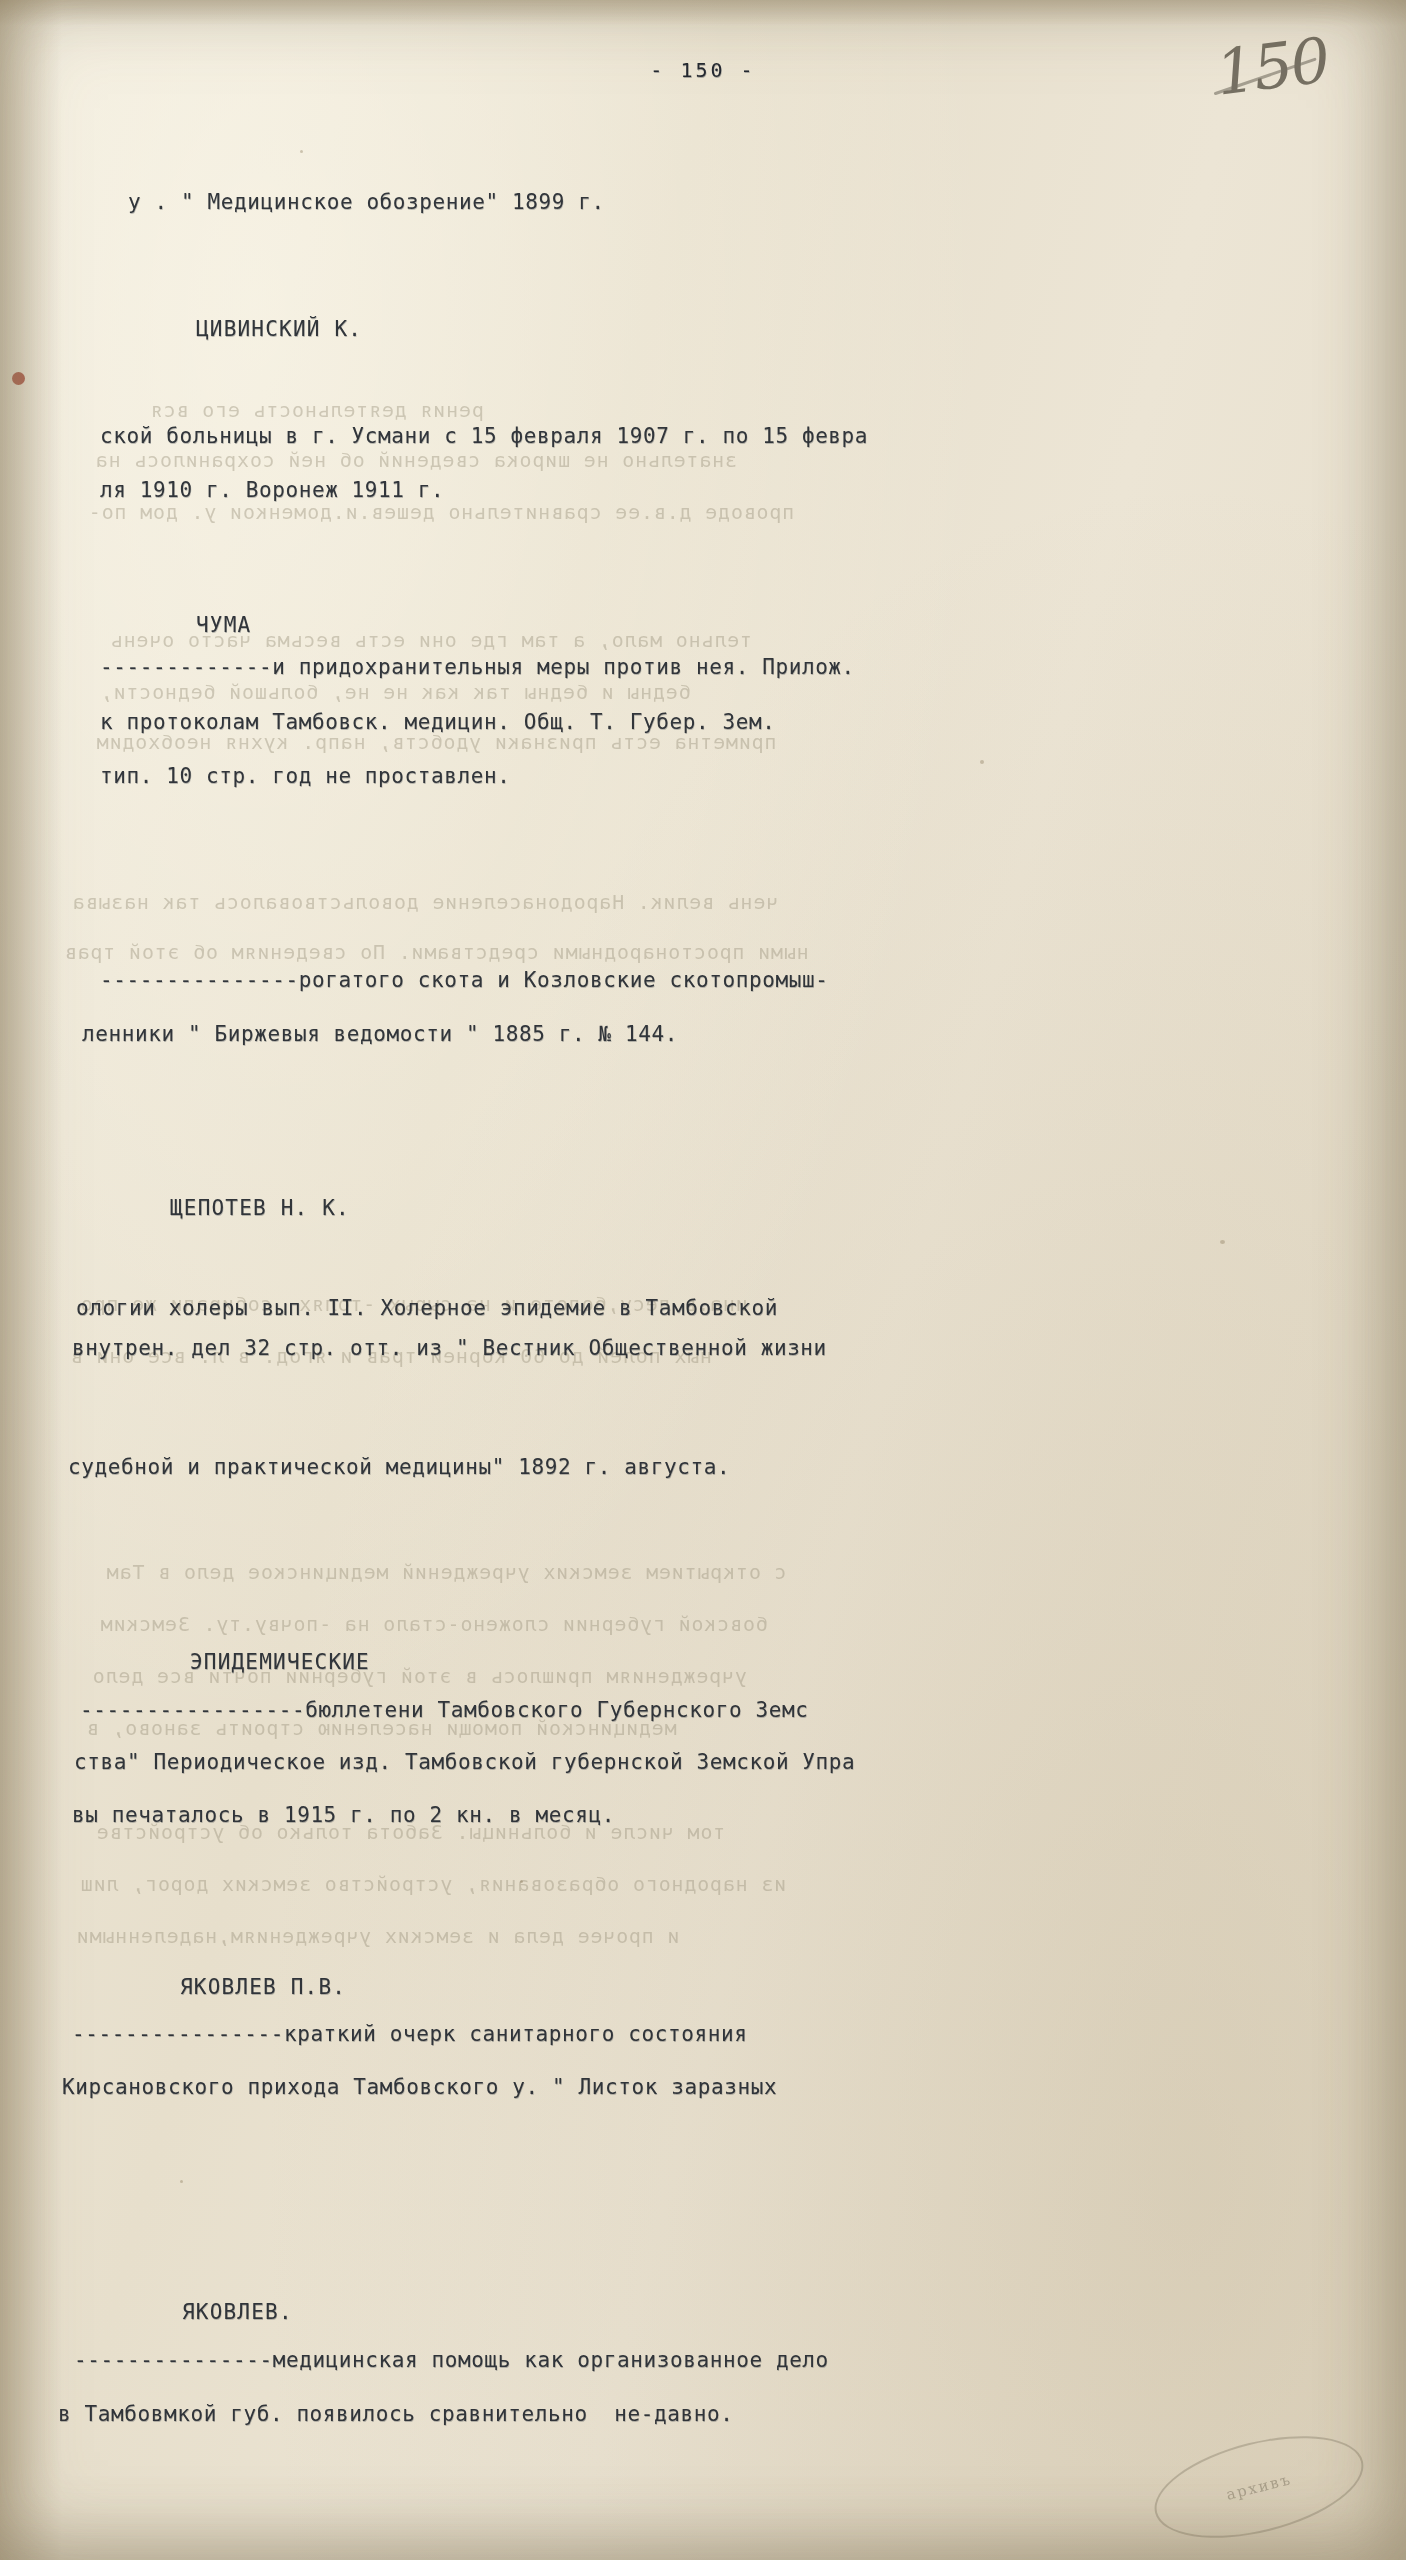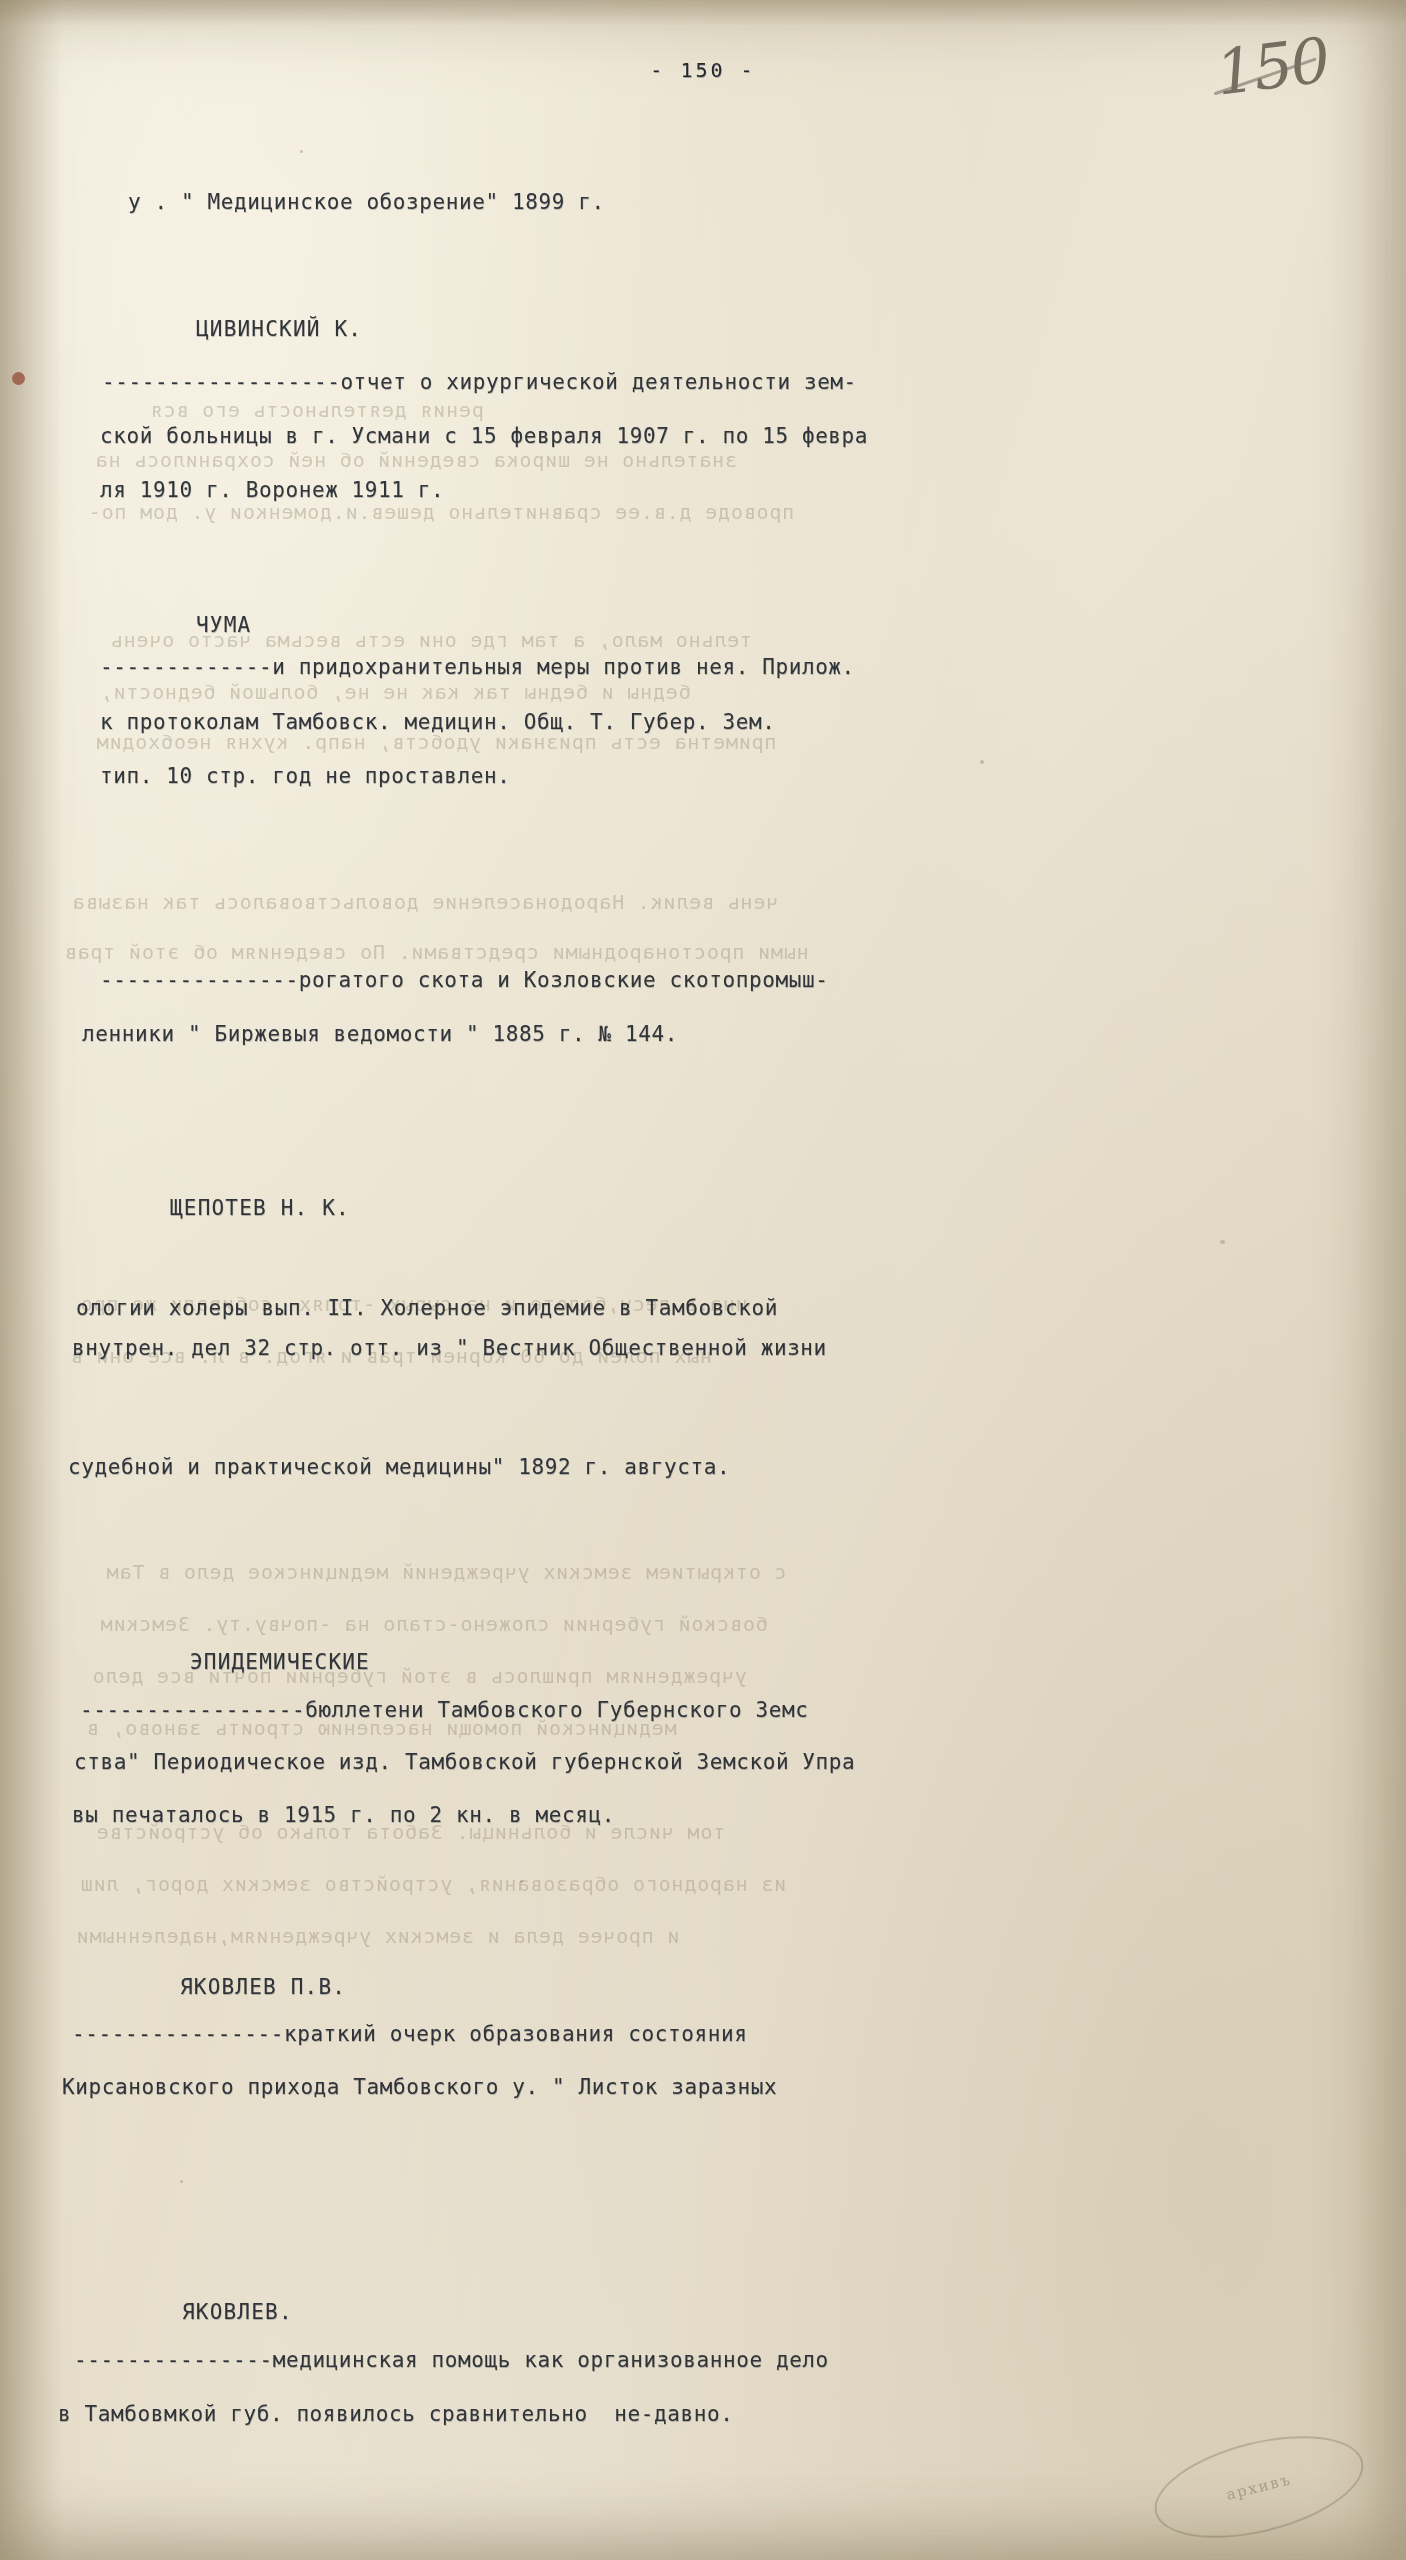--- a/index.html
+++ b/index.html
@@ -180,21 +180,20 @@
   <div class="folio-hand">
     <span>150</span>
     <span class="strike"></span>
   </div>
 
   <div class="red-dot"></div>
 
   <div class="typed" style="left:128px; top:190px;">у . " Медицинское обозрение" 1899 г.</div>
 
   <div class="typed heading" style="left:196px; top:317px;">ЦИВИНСКИЙ К.</div>
-  <div class="typed" style="left:102px; top:370px;">------------------отчет о хирургической деятельности зем-</div>
   <div class="typed" style="left:100px; top:424px;">ской больницы в г. Усмани с 15 февраля 1907 г. по 15 февра</div>
   <div class="typed" style="left:100px; top:478px;">ля 1910 г. Воронеж 1911 г.</div>
 
   <div class="typed heading" style="left:196px; top:613px;">ЧУМА</div>
   <div class="typed" style="left:100px; top:655px;">-------------и придохранительныя меры против нея. Прилож.</div>
   <div class="typed" style="left:100px; top:710px;">к протоколам Тамбовск. медицин. Общ. Т. Губер. Зем.</div>
   <div class="typed" style="left:100px; top:764px;">тип. 10 стр. год не проставлен.</div>
 
   <div class="typed" style="left:100px; top:968px;">---------------рогатого скота и Козловские скотопромыш-</div>
   <div class="typed" style="left:82px;  top:1022px;">ленники " Биржевыя ведомости " 1885 г. № 144.</div>
@@ -203,21 +202,21 @@
   <div class="typed" style="left:76px;  top:1296px;">ологии холеры вып. II. Холерное эпидемие в Тамбовской</div>
   <div class="typed" style="left:72px;  top:1336px;">внутрен. дел 32 стр. отт. из " Вестник Общественной жизни</div>
   <div class="typed" style="left:68px;  top:1455px;">судебной и практической медицины" 1892 г. августа.</div>
 
   <div class="typed heading" style="left:190px; top:1650px;">ЭПИДЕМИЧЕСКИЕ</div>
   <div class="typed" style="left:80px;  top:1698px;">-----------------бюллетени Тамбовского Губернского Земс</div>
   <div class="typed" style="left:74px;  top:1750px;">ства" Периодическое изд. Тамбовской губернской Земской Упра</div>
   <div class="typed" style="left:72px;  top:1803px;">вы печаталось в 1915 г. по 2 кн. в месяц.</div>
 
   <div class="typed heading" style="left:180px; top:1975px;">ЯКОВЛЕВ П.В.</div>
-  <div class="typed" style="left:72px;  top:2022px;">----------------краткий очерк образования состояния</div>
+  <div class="typed" style="left:72px;  top:2022px;">----------------краткий очерк санитарного состояния</div>
   <div class="typed" style="left:62px;  top:2075px;">Кирсановского прихода Тамбовского у. " Листок заразных</div>
 
   <div class="typed heading" style="left:182px; top:2300px;">ЯКОВЛЕВ.</div>
   <div class="typed" style="left:74px;  top:2348px;">---------------медицинская помощь как организованное дело</div>
   <div class="typed" style="left:58px;  top:2402px;">в Тамбовмкой губ. появилось сравнительно  не-давно.</div>
 
   <div class="stamp">архивъ</div>
 
   <div class="speck" style="left:300px; top:150px; width:3px; height:3px;"></div>
   <div class="speck" style="left:980px; top:760px; width:4px; height:4px;"></div>

